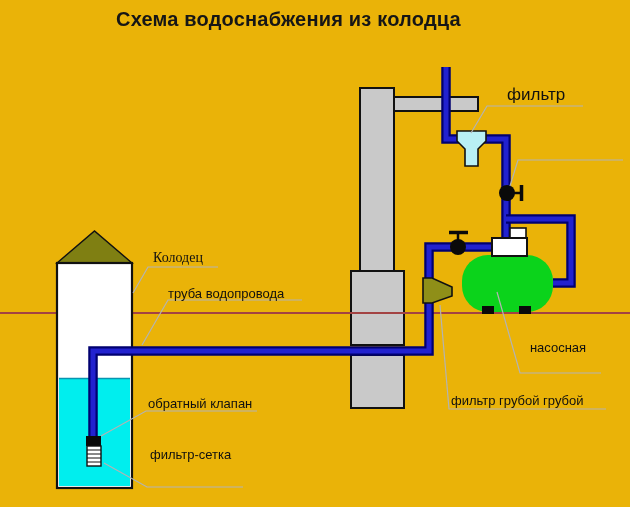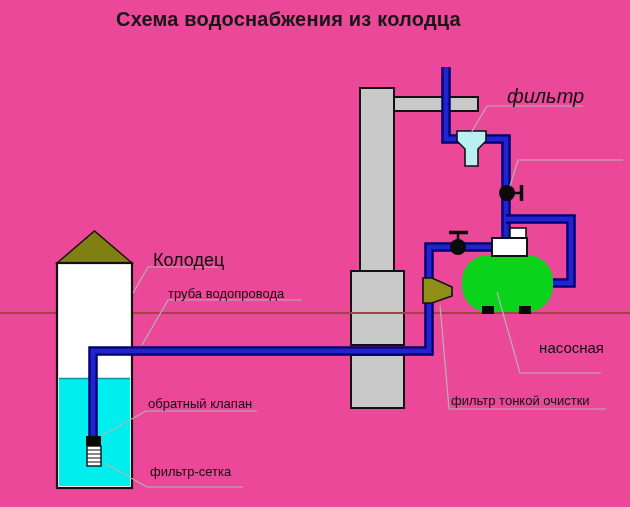--- a/index.html
+++ b/index.html
@@ -1,30 +1,30 @@
 <!DOCTYPE html>
 <html style="--pipe-core: #2222cf; --pipe-edge: #000070; --water: #00eeee; --water-line: #0894b0; --tank: #0bd31b; --roof: #7f7f12; --coarse-filter: #8f8f18; --fine-filter: #b9f0f4; --wall: #c9c9c9; --ground: #a34343; --leader: #b3b3b3; --outline: #111111;"><head>
 <meta charset="utf-8">
 <style>
   html,body{margin:0;padding:0;background:#fff;}
   .stage{
-    position:relative;width:630px;height:507px;background:#ec4899;
+    position:relative;width:630px;height:507px;background:#eab308;
     font-family:"Liberation Sans",sans-serif;overflow:hidden;
   }
   .stage svg{position:absolute;left:0;top:0;}
   .title{
     position:absolute;left:116px;top:8px;font-size:20px;font-weight:700;
     color:#161616;white-space:nowrap;letter-spacing:0.2px;
   }
   .lbl{position:absolute;font-size:13px;color:#101010;white-space:nowrap;}
-  .lbl-well{font-size:18px;}
-  .lbl-big{font-size:20px;font-style:italic;}
+  .lbl-well{font-size:14px;font-family:Liberation Serif, serif;}
+  .lbl-big{font-size:17px;}
   .pump-label{
-    position:absolute;left:512px;top:341px;width:92px;text-align:right;
-    font-size:15px;color:#101010;line-height:14.5px;
+    position:absolute;left:512px;top:341px;width:92px;text-align:center;
+    font-size:13px;color:#101010;line-height:14.5px;
   }
 </style>
 </head>
 <body>
 
 <div class="stage">
 
   <svg width="630" height="507" viewBox="0 0 630 507">
 
     <rect x="360" y="88" width="34" height="183" style="fill:var(--wall);stroke:var(--outline);stroke-width:2"></rect>
@@ -78,20 +78,20 @@
     <polyline points="510,186 518,160 623,160" fill="none" style="stroke:var(--leader);stroke-width:1.2"></polyline>
     <polyline points="497,292 520,373 601,373" fill="none" style="stroke:var(--leader);stroke-width:1.2"></polyline>
     <polyline points="440,305 449,409 606,409" fill="none" style="stroke:var(--leader);stroke-width:1.2"></polyline>
   </svg>
 
   <div class="title">Схема водоснабжения из колодца</div>
 
   <div class="lbl lbl-well" style="left:153px;top:250px">Колодец</div>
   <div class="lbl" style="left:168px;top:286px">труба водопровода</div>
   <div class="lbl" style="left:148px;top:396px">обратный клапан</div>
-  <div class="lbl" style="left:150px;top:464px">фильтр-сетка</div>
+  <div class="lbl" style="left:150px;top:447px">фильтр-сетка</div>
   <div class="lbl lbl-big" style="left:507px;top:85px">фильтр</div>
   <div class="pump-label">
     <div>насосная</div>
   </div>
-  <div class="lbl" style="left:451px;top:393px">фильтр тонкой очистки</div>
+  <div class="lbl" style="left:451px;top:393px">фильтр грубой грубой</div>
 
 </div>
 
 </body></html>

